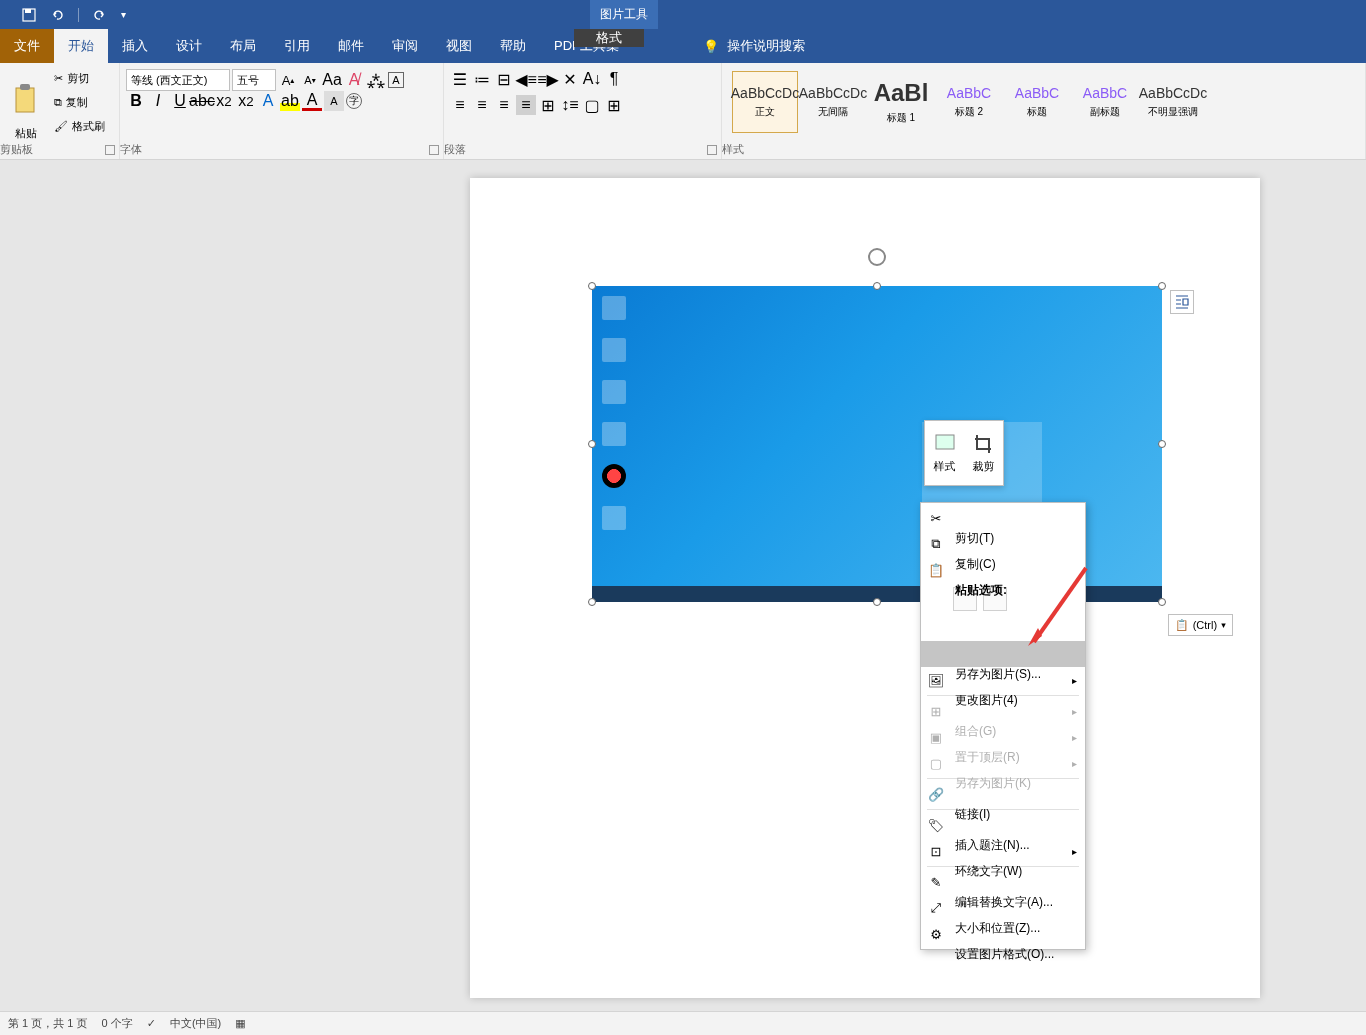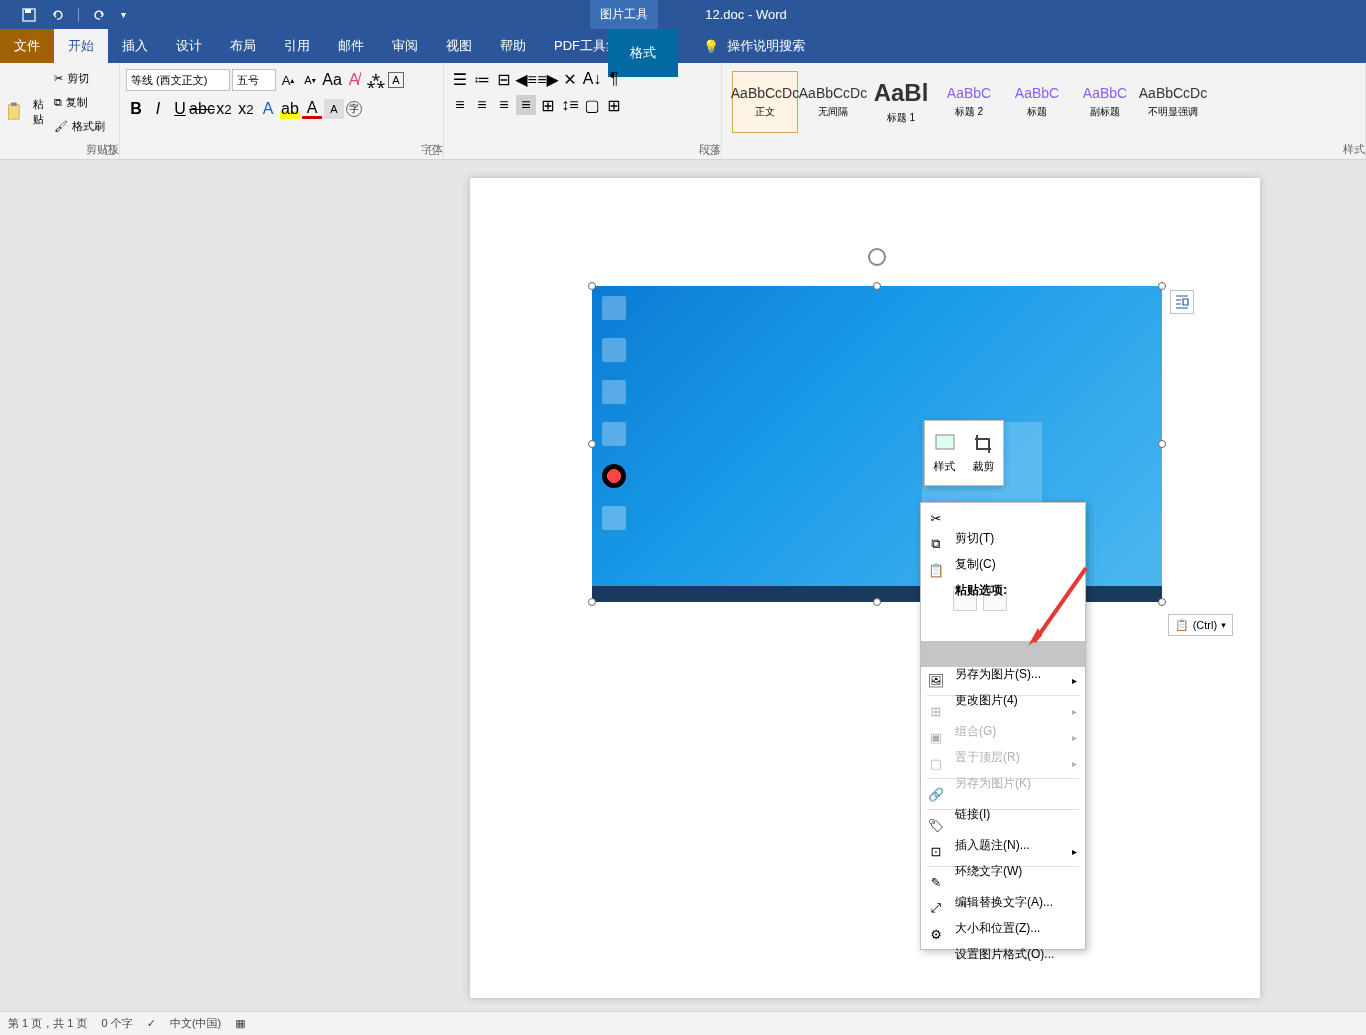--- a/index.html
+++ b/index.html
@@ -8,28 +8,28 @@
 .titlebar { height: 29px; background: #2b579a; display: flex; align-items: center; color: white; font-size: 12px; }
 .qat { display: flex; gap: 14px; padding-left: 22px; align-items: center; }
 .qat-icon { width: 14px; height: 14px; display: flex; align-items: center; justify-content: center; }
 .title-center { flex: 1; text-align: center; font-size: 13px; }
 .pic-tools { position: absolute; left: 590px; top: 0; height: 29px; background: #3b6eb5; padding: 0 10px; display: flex; align-items: center; font-size: 12px; }
 
 .tabbar { height: 34px; background: #2b579a; display: flex; align-items: stretch; color: white; font-size: 13px; }
 .tab { padding: 0 14px; display: flex; align-items: center; cursor: pointer; }
 .tab.active { background: #f3f3f3; color: #2b579a; }
 .tab.file { background: #a16207; }
-.tab.context { background: #0369a1; position: absolute; left: 608px; padding: 15px 22px; }
+.tab.context { background: #404040; position: absolute; left: 574px; padding: 0 22px; }
 .tellme { display: flex; align-items: center; gap: 8px; margin-left: 70px; }
 
 .ribbon { height: 97px; background: #f3f3f3; border-bottom: 1px solid #d4d4d4; display: flex; }
 .group { border-right: 1px solid #e1e1e1; padding: 4px 6px 2px; display: flex; flex-direction: column; position: relative; }
-.group-label { text-align: right; font-size: 11px; color: #666; position: absolute; bottom: 2px; left: 0; right: 0; }
+.group-label { text-align: left; font-size: 11px; color: #666; position: absolute; bottom: 2px; left: 0; right: 0; }
 .group-content { flex: 1; display: flex; gap: 4px; }
-.btn-big { width: 40px; display: flex; flex-direction: row; align-items: center; justify-content: center; gap: 10px; font-size: 11px; }
+.btn-big { width: 40px; display: flex; flex-direction: column; align-items: center; justify-content: center; gap: 10px; font-size: 11px; }
 .btn-small { display: flex; align-items: center; gap: 4px; font-size: 11px; height: 22px; padding: 0 4px; }
 .btn-icon { width: 20px; height: 20px; display: flex; align-items: center; justify-content: center; }
 .font-combo { border: 1px solid #c0c0c0; background: white; height: 22px; font-size: 11px; padding: 0 4px; display: flex; align-items: center; }
 .fr { display: flex; gap: 2px; align-items: center; }
 .fc { display: flex; flex-direction: column; gap: 2px; }
 .dialog-launcher { position: absolute; bottom: 4px; right: 4px; width: 10px; height: 10px; border: 1px solid #999; }
 
 .styles { display: flex; gap: 2px; padding: 4px; }
 .style-item { width: 66px; height: 62px; border: 1px solid transparent; display: flex; flex-direction: column; align-items: center; justify-content: center; font-size: 10px; text-align: center; }
 .style-item.sel { border: 1px solid #d4a84b; background: #fdf4e3; }
@@ -91,21 +91,20 @@
     <div style="width:1px;height:14px;background:rgba(255,255,255,0.4)"></div>
     <div class="qat-icon">
         <svg width="14" height="14" viewBox="0 0 14 14">
           <path d="M10 7 A4 4 0 1 0 7 11" fill="none" stroke="white" stroke-width="1.4"></path>
           <path d="M10 7 L8 5 M10 7 L8 9" stroke="white" stroke-width="1.4"></path>
         </svg>
       </div>
     <div style="color:white;font-size:10px;">▾</div>
   </div>
   <div class="pic-tools">图片工具</div>
-  <div class="title-center">12.doc  -  Word</div>
 </div>
 
 <div class="tabbar">
   <div class="tab file">文件</div>
   <div class="tab active">开始</div>
   <div class="tab">插入</div>
   <div class="tab">设计</div>
   <div class="tab">布局</div>
   <div class="tab">引用</div>
   <div class="tab">邮件</div>
@@ -143,21 +142,21 @@
             <span>🖌</span>
             <span>格式刷</span>
           </div>
       </div>
     </div>
     <div class="group-label">剪贴板</div>
     <div class="dialog-launcher"></div>
   </div>
 
   <div class="group" style="width:324px">
-    <div class="group-content fc" style="gap:8px;padding-top:2px">
+    <div class="group-content fc" style="gap:0;padding-top:2px">
       <div class="fr">
         <div class="font-combo" style="width:104px">等线 (西文正文)</div>
         <div class="font-combo" style="width:44px">五号</div>
         <div class="btn-icon" style="font-size:13px">A<sup style="font-size:8px">▴</sup></div>
         <div class="btn-icon" style="font-size:11px">A<sup style="font-size:8px">▾</sup></div>
         <div class="btn-icon">Aa</div>
         <div class="btn-icon" style="color:#d46;">A̸</div>
         <div class="btn-icon">⁂</div>
         <div class="btn-icon" style="border:1px solid #666;width:16px;height:16px;font-size:11px">A</div>
       </div>

